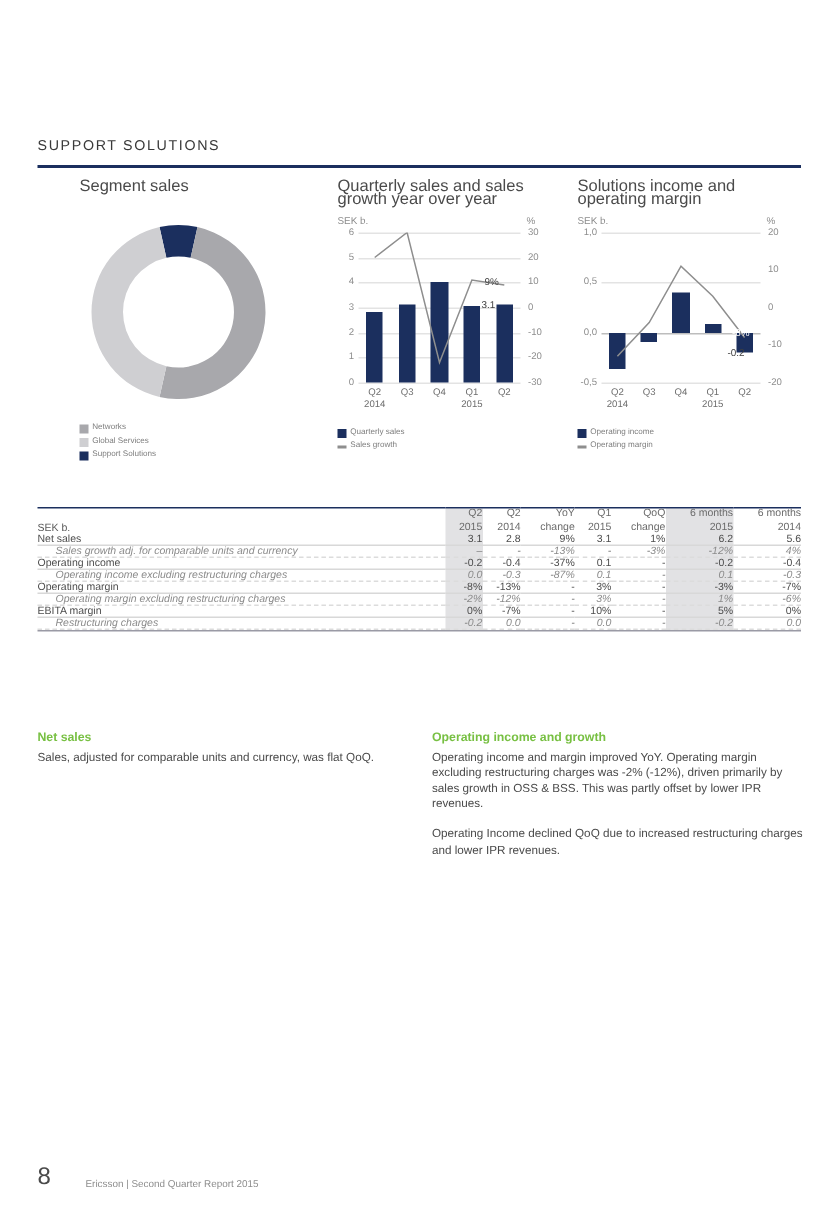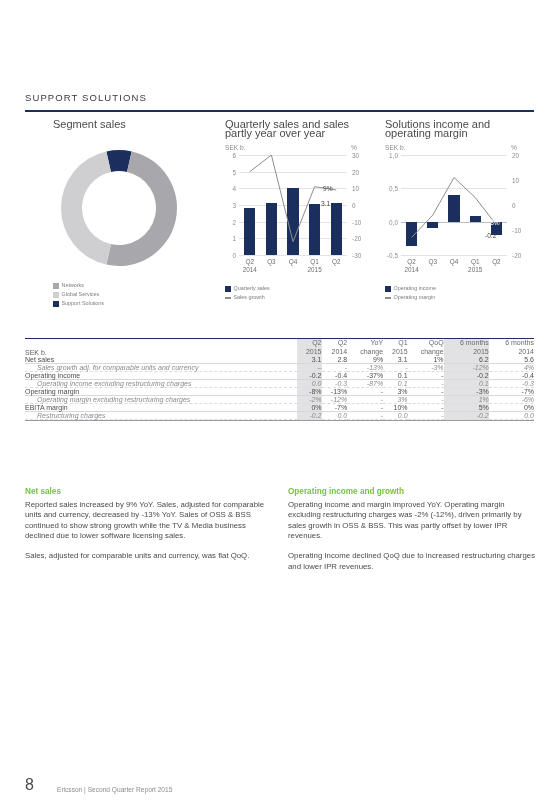--- a/index.html
+++ b/index.html
@@ -122,21 +122,21 @@
         </div>
         <div class="row">
           <span class="sw" style="background:#1b2f5e"></span>
           <span>Support Solutions</span>
         </div>
       </div>
     </div>
 
     <div class="chart" id="chart-qs">
       <div class="chart-title">Quarterly sales and sales
-partly year over year</div>
+growth year over year</div>
       <div class="axis-unit" style="position:absolute;left:0;top:24px;">SEK b.</div>
       <div class="axis-unit" style="position:absolute;left:126px;top:24px;">%</div>
       <div class="plot" id="plot-qs" style="position:absolute;left:14px;top:35px;width:108px;height:100px;">
           <div class="gridline" style="top: 100px;"></div>
           <div class="ytick" style="top: 100px; left: -16px; width: 13px;">0</div>
           <div class="gridline" style="top: 83.3333px;"></div>
           <div class="ytick" style="top: 83.3333px; left: -16px; width: 13px;">1</div>
           <div class="gridline" style="top: 66.6667px;"></div>
           <div class="ytick" style="top: 66.6667px; left: -16px; width: 13px;">2</div>
           <div class="gridline" style="top: 50px;"></div>
@@ -336,21 +336,20 @@
             <td class="val shade">-0.2</td>
             <td class="val">0.0</td>
           </tr>
         </tbody>
     </table>
     <div class="endrule">&nbsp;</div>
   </div>
 
   <div class="copy" id="copy-left">
     <h3>Net sales</h3>
-    <p>Reported sales increased by 9% YoY. Sales, adjusted for comparable units and currency, decreased by -13% YoY. Sales of OSS &amp; BSS continued to show strong growth while the TV &amp; Media business declined due to lower software licensing sales.</p>
     <p>Sales, adjusted for comparable units and currency, was flat QoQ.</p>
   </div>
   <div class="copy" id="copy-right">
     <h3>Operating income and growth</h3>
     <p>Operating income and margin improved YoY. Operating margin excluding restructuring charges was -2% (-12%), driven primarily by sales growth in OSS &amp; BSS. This was partly offset by lower IPR revenues.</p>
     <p>Operating Income declined QoQ due to increased restructuring charges and lower IPR revenues.</p>
   </div>
 
   <div class="pgnum">8</div>
   <div class="foot">Ericsson  |  Second Quarter Report 2015</div>

